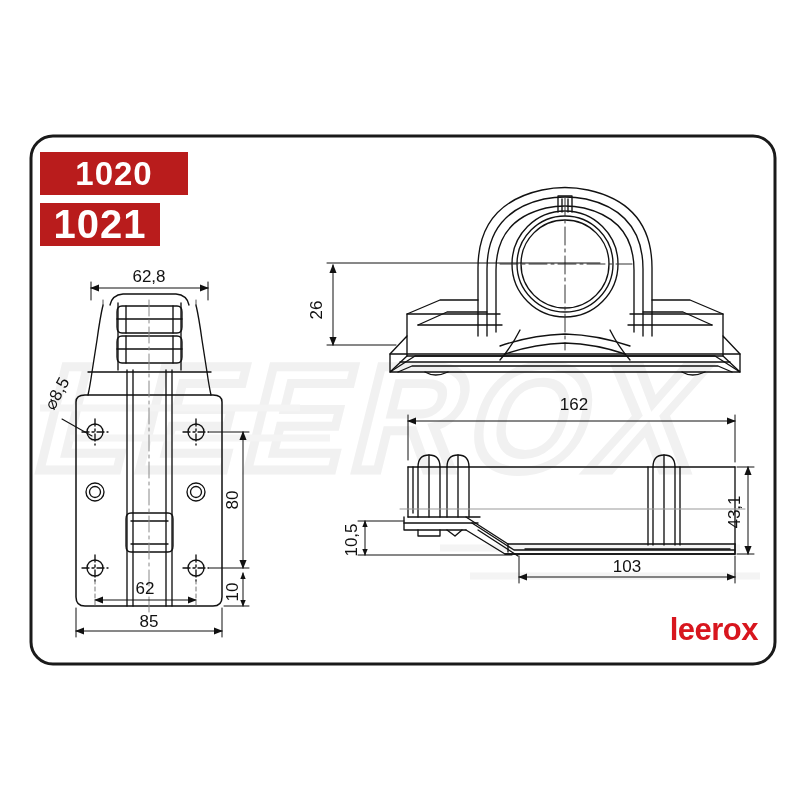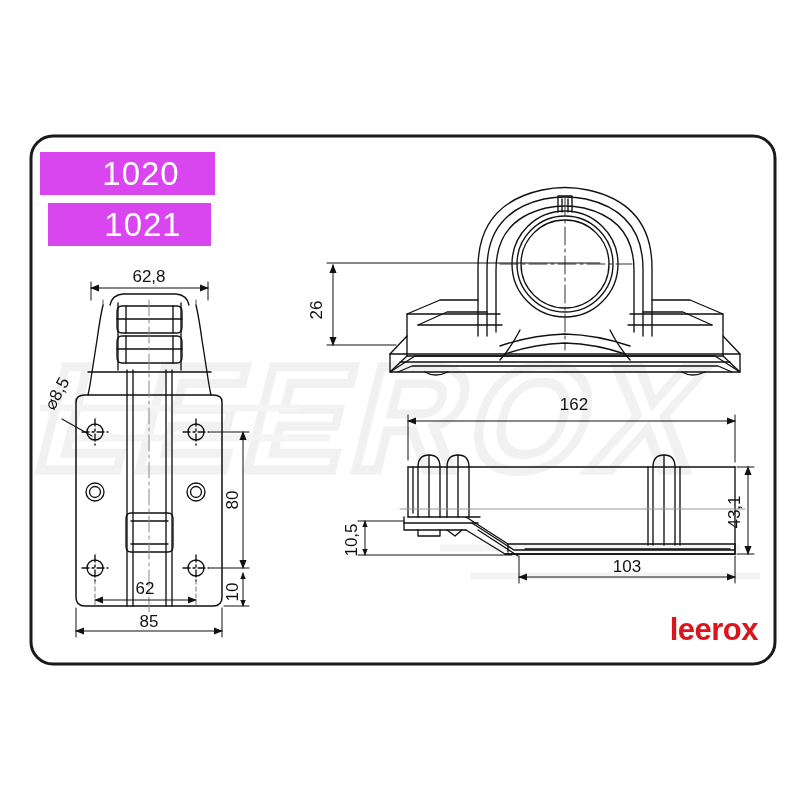--- a/index.html
+++ b/index.html
@@ -4,25 +4,25 @@
 <style>
   html,body{margin:0;padding:0;background:#ffffff;}
   body{width:800px;height:800px;overflow:hidden;
        font-family:"Liberation Sans","DejaVu Sans",sans-serif;}
   #sheet{position:relative;width:800px;height:800px;background:#ffffff;}
   svg.layer{position:absolute;left:0;top:0;width:800px;height:800px;}
   #frame{z-index:2;}
   #watermark{z-index:1;}
   #drawing{z-index:3;}
   #labels{z-index:4;}
-  .badge{position:absolute;background:#d946ef;color:#ffffff;
-         font-weight:normal;letter-spacing:1px;display:flex;
-         align-items:center;justify-content:center;z-index:5;padding-left:27px;}
+  .badge{position:absolute;background:#b91c1c;color:#ffffff;
+         font-weight:bold;letter-spacing:1px;display:flex;
+         align-items:center;justify-content:center;z-index:5;}
   #badge1020{left:40px;top:152px;width:148px;height:43px;font-size:33px;}
-  #badge1021{left:48px;top:203px;width:136px;height:43px;font-size:33px;}
+  #badge1021{left:40px;top:203px;width:120px;height:43px;font-size:40px;}
   #brand{position:absolute;right:42px;top:612px;color:#D8161E;
          font-weight:bold;font-size:31px;letter-spacing:-0.5px;z-index:5;}
   .dim{font-family:"Liberation Sans","DejaVu Sans",sans-serif;
        font-size:17px;fill:#111111;}
 </style>
 </head>
 <body>
 
 <div id="sheet">
 

